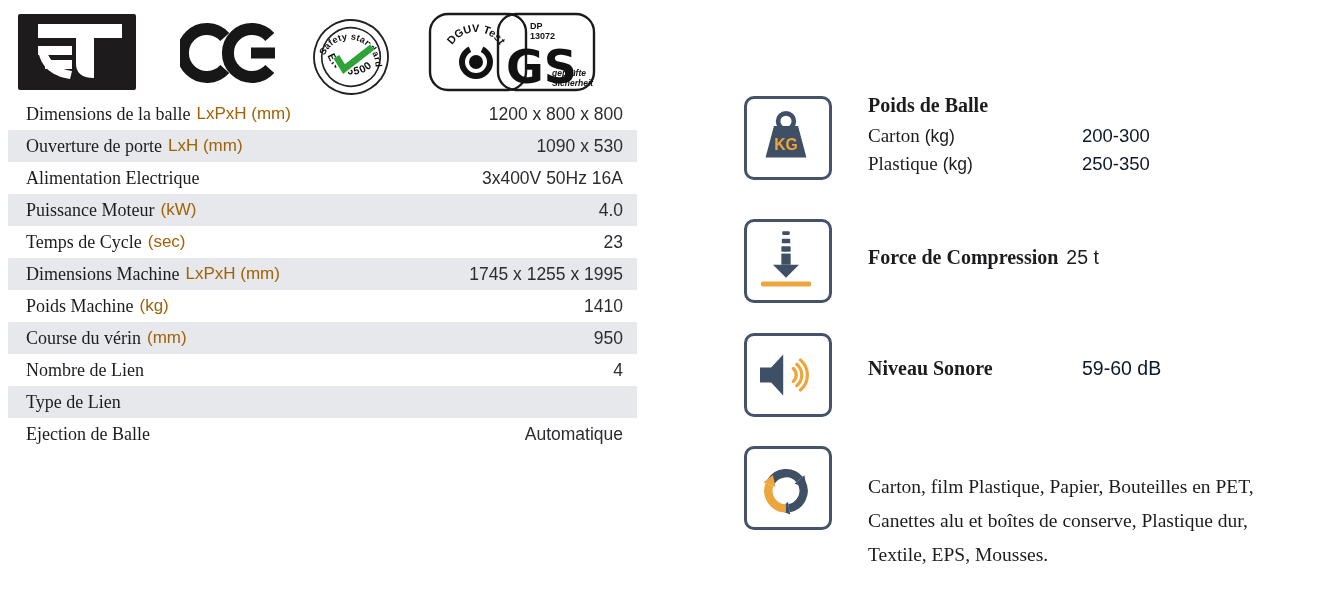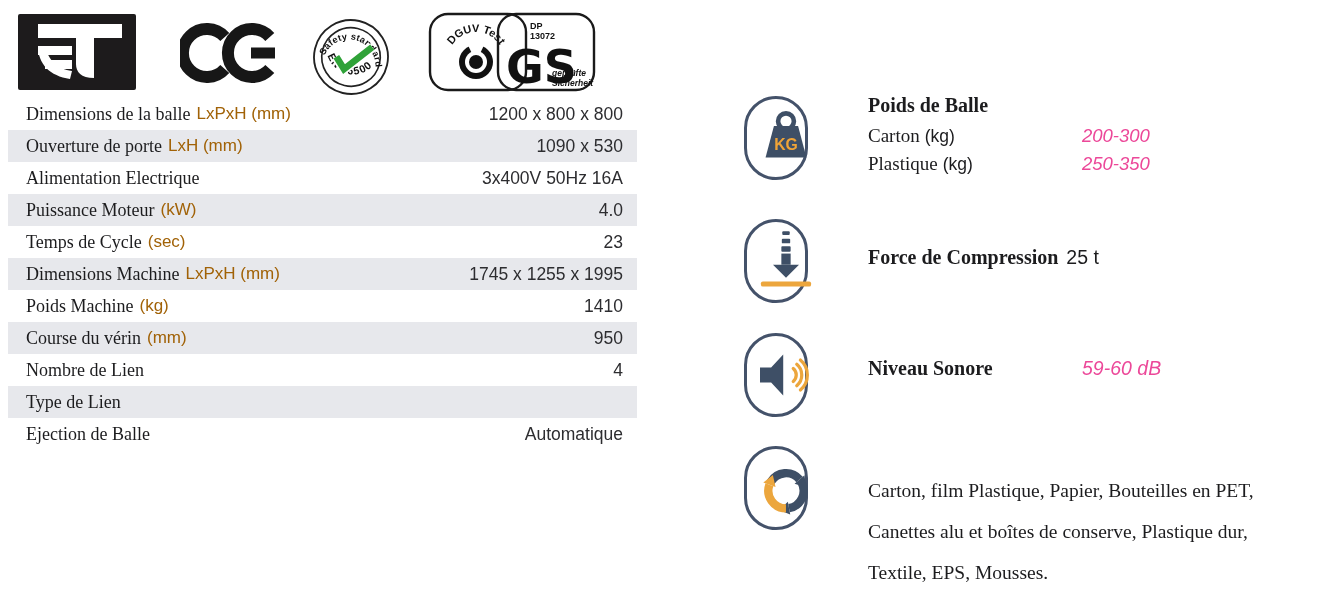--- a/index.html
+++ b/index.html
@@ -19,33 +19,33 @@
          font-size:20px;font-weight:bold;padding-left:18px;box-sizing:border-box;}
   .trow{height:32px;display:flex;align-items:center;font-size:18px;}
   .trows > .trow:nth-child(even){background:#e7e8ec;}
   .tlabel{margin-left:18px;white-space:nowrap;}
   .tunit{margin-left:6px;font-family:"Liberation Sans",sans-serif;font-size:17px;color:#a16207;white-space:nowrap;}
   .tunit:empty{display:none;}
   .tvalue{margin-left:auto;margin-right:14px;font-family:"Liberation Sans",sans-serif;
           font-size:17.5px;color:#2d2d30;white-space:nowrap;}
 
   
-  .spec-icon{position:absolute;left:744px;width:64px;height:84px;border:3px solid #44526a;
-             border-radius:32px;background:#fff;box-sizing:border-box;}
+  .spec-icon{position:absolute;left:744px;width:88px;height:84px;border:3px solid #44526a;
+             border-radius:10px;background:#fff;box-sizing:border-box;}
   .spec-title{position:absolute;left:868px;font-size:20px;font-weight:bold;white-space:nowrap;}
   .spec-rows{position:absolute;left:868px;width:430px;}
   .spec-row{display:flex;height:28px;align-items:center;font-size:19px;}
   .spec-row .lbl{width:214px;white-space:nowrap;}
   .spec-row .u{font-family:"Liberation Sans",sans-serif;font-size:17.5px;margin-left:5px;}
   .spec-row .lblwrap{width:214px;display:flex;align-items:center;}
-  .spec-row .val{font-family:"Liberation Sans",sans-serif;font-size:18.5px;color:#ec4899;white-space:nowrap;font-style:italic;}
+  .spec-row .val{font-family:"Liberation Sans",sans-serif;font-size:18.5px;color:#0f172a;white-space:nowrap;}
   .inline-spec{position:absolute;left:868px;font-size:20px;white-space:nowrap;}
   .inline-spec b{font-weight:bold;}
   .inline-spec .sv{font-family:"Liberation Sans",sans-serif;font-size:19.5px;margin-left:8px;}
-  .para{position:absolute;left:868px;width:440px;font-size:19.5px;line-height:41px;}
+  .para{position:absolute;left:868px;width:440px;font-size:19.5px;line-height:34px;}
 </style>
 </head>
 <body>
 
 <div class="stage">
 
   <div class="et-logo">
     <svg width="118" height="76" viewBox="0 0 118 76">
       <g fill="#ffffff">
         <rect x="20" y="10" width="84" height="14"></rect>

